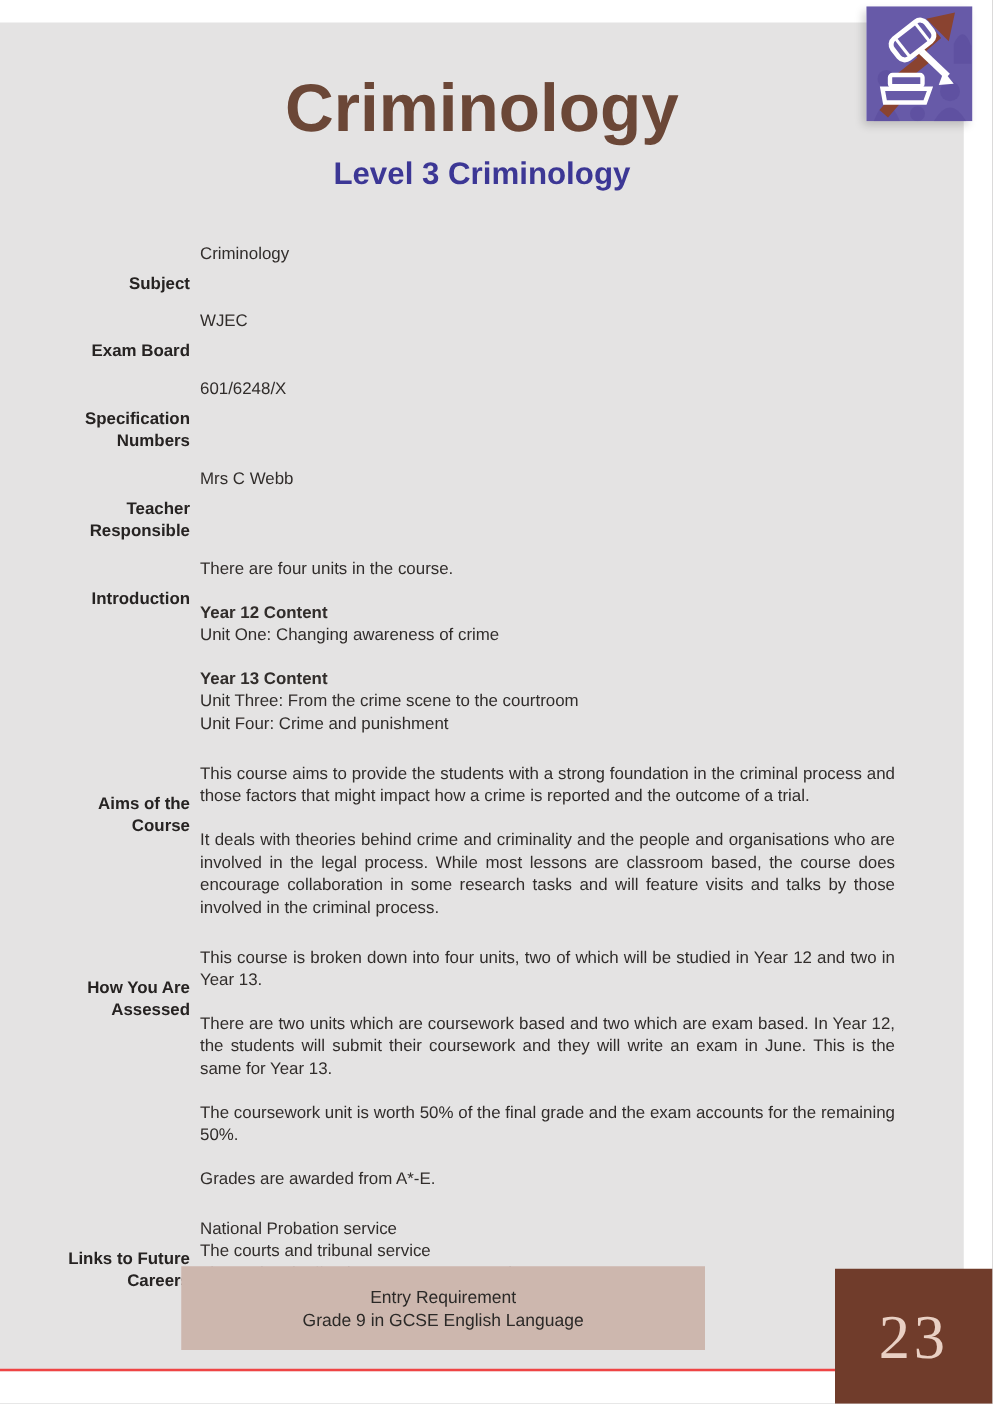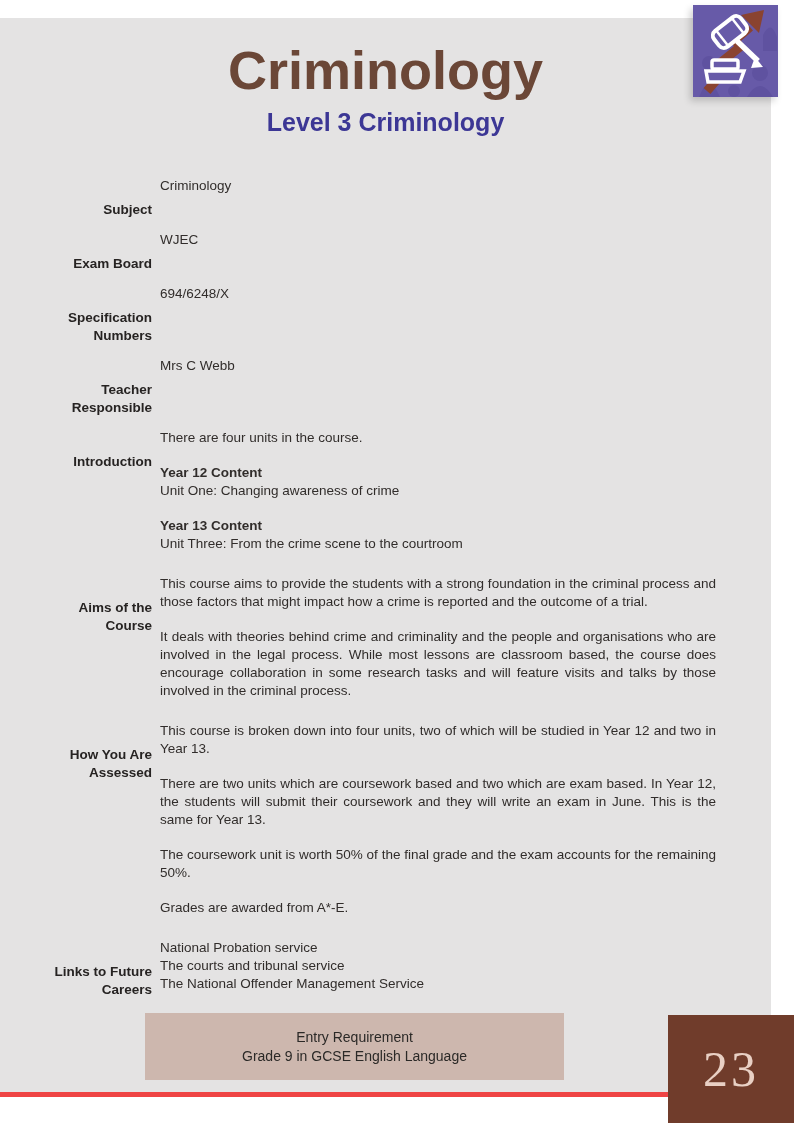--- a/index.html
+++ b/index.html
@@ -4,21 +4,21 @@
 <style>
   :root{
     --page-bg:#e4e3e3; --title:#6b4737; --subtitle:#3c3795; --body:#312d2b;
     --entry-bg:#cdb7ae; --entry-text:#2b2927; --pagenum-bg:#703c2b; --pagenum-text:#e9d0c4;
     --icon-bg:#675aa8; --icon-bg-dark:#5b4e9d; --icon-arrow:#8a4330;
   }
   html,body{margin:0;padding:0;}
   body{background:#888;font-family:"Liberation Sans","DejaVu Sans",sans-serif;}
   .canvas{position:relative;width:794px;height:1123px;background:#ffffff;overflow:hidden;margin:0 auto;}
   .page{position:absolute;left:0;top:18px;width:771px;height:1079px;background:var(--page-bg);
-        border-bottom:5px solid #ef4444;box-sizing:border-box;padding-top:21px;}
+        border-bottom:2px solid #ef4444;box-sizing:border-box;padding-top:38px;}
   h1.title{margin:0;text-align:center;font-size:54px;line-height:62px;font-weight:bold;
         color:var(--title);letter-spacing:0;}
   h2.subtitle{margin:6px 0 0;text-align:center;font-size:25px;line-height:30px;font-weight:bold;
         color:var(--subtitle);}
   .sections{display:block;margin-top:40px;}
   .section-row{display:grid;grid-template-columns:152px 556px;column-gap:8px;
         font-size:13.5px;line-height:18px;color:var(--body);margin-bottom:12px;}
   .section-row.multi{margin-bottom:22px;}
   .sec-label{text-align:right;font-weight:bold;color:#262322;margin-top:24px;}
   .sec-value{text-align:left;}
@@ -63,21 +63,21 @@
     <div class="sec-value">
             <p>WJEC</p>
           </div>
   </div>
         <div class="section-row">
     <div class="sec-label">
             <div>Specification</div>
             <div>Numbers</div>
           </div>
     <div class="sec-value">
-            <p>694/6248/X</p>
+            <p>601/6248/X</p>
           </div>
   </div>
         <div class="section-row">
     <div class="sec-label">
             <div>Teacher</div>
             <div>Responsible</div>
           </div>
     <div class="sec-value">
             <p>Mrs C Webb</p>
           </div>
@@ -88,20 +88,21 @@
           </div>
     <div class="sec-value">
             <p>There are four units in the course.</p>
             <div class="group">
               <div class="group-heading">Year 12 Content</div>
               <div>Unit One: Changing awareness of crime</div>
             </div>
             <div class="group">
               <div class="group-heading">Year 13 Content</div>
               <div>Unit Three: From the crime scene to the courtroom</div>
+              <div>Unit Four: Crime and punishment</div>
             </div>
           </div>
   </div>
         <div class="section-row multi">
     <div class="sec-label">
             <div>Aims of the</div>
             <div>Course</div>
           </div>
     <div class="sec-value justify">
             <p>This course aims to provide the students with a strong foundation in the criminal process and those factors that might impact how a crime is reported and the outcome of a trial.</p>

